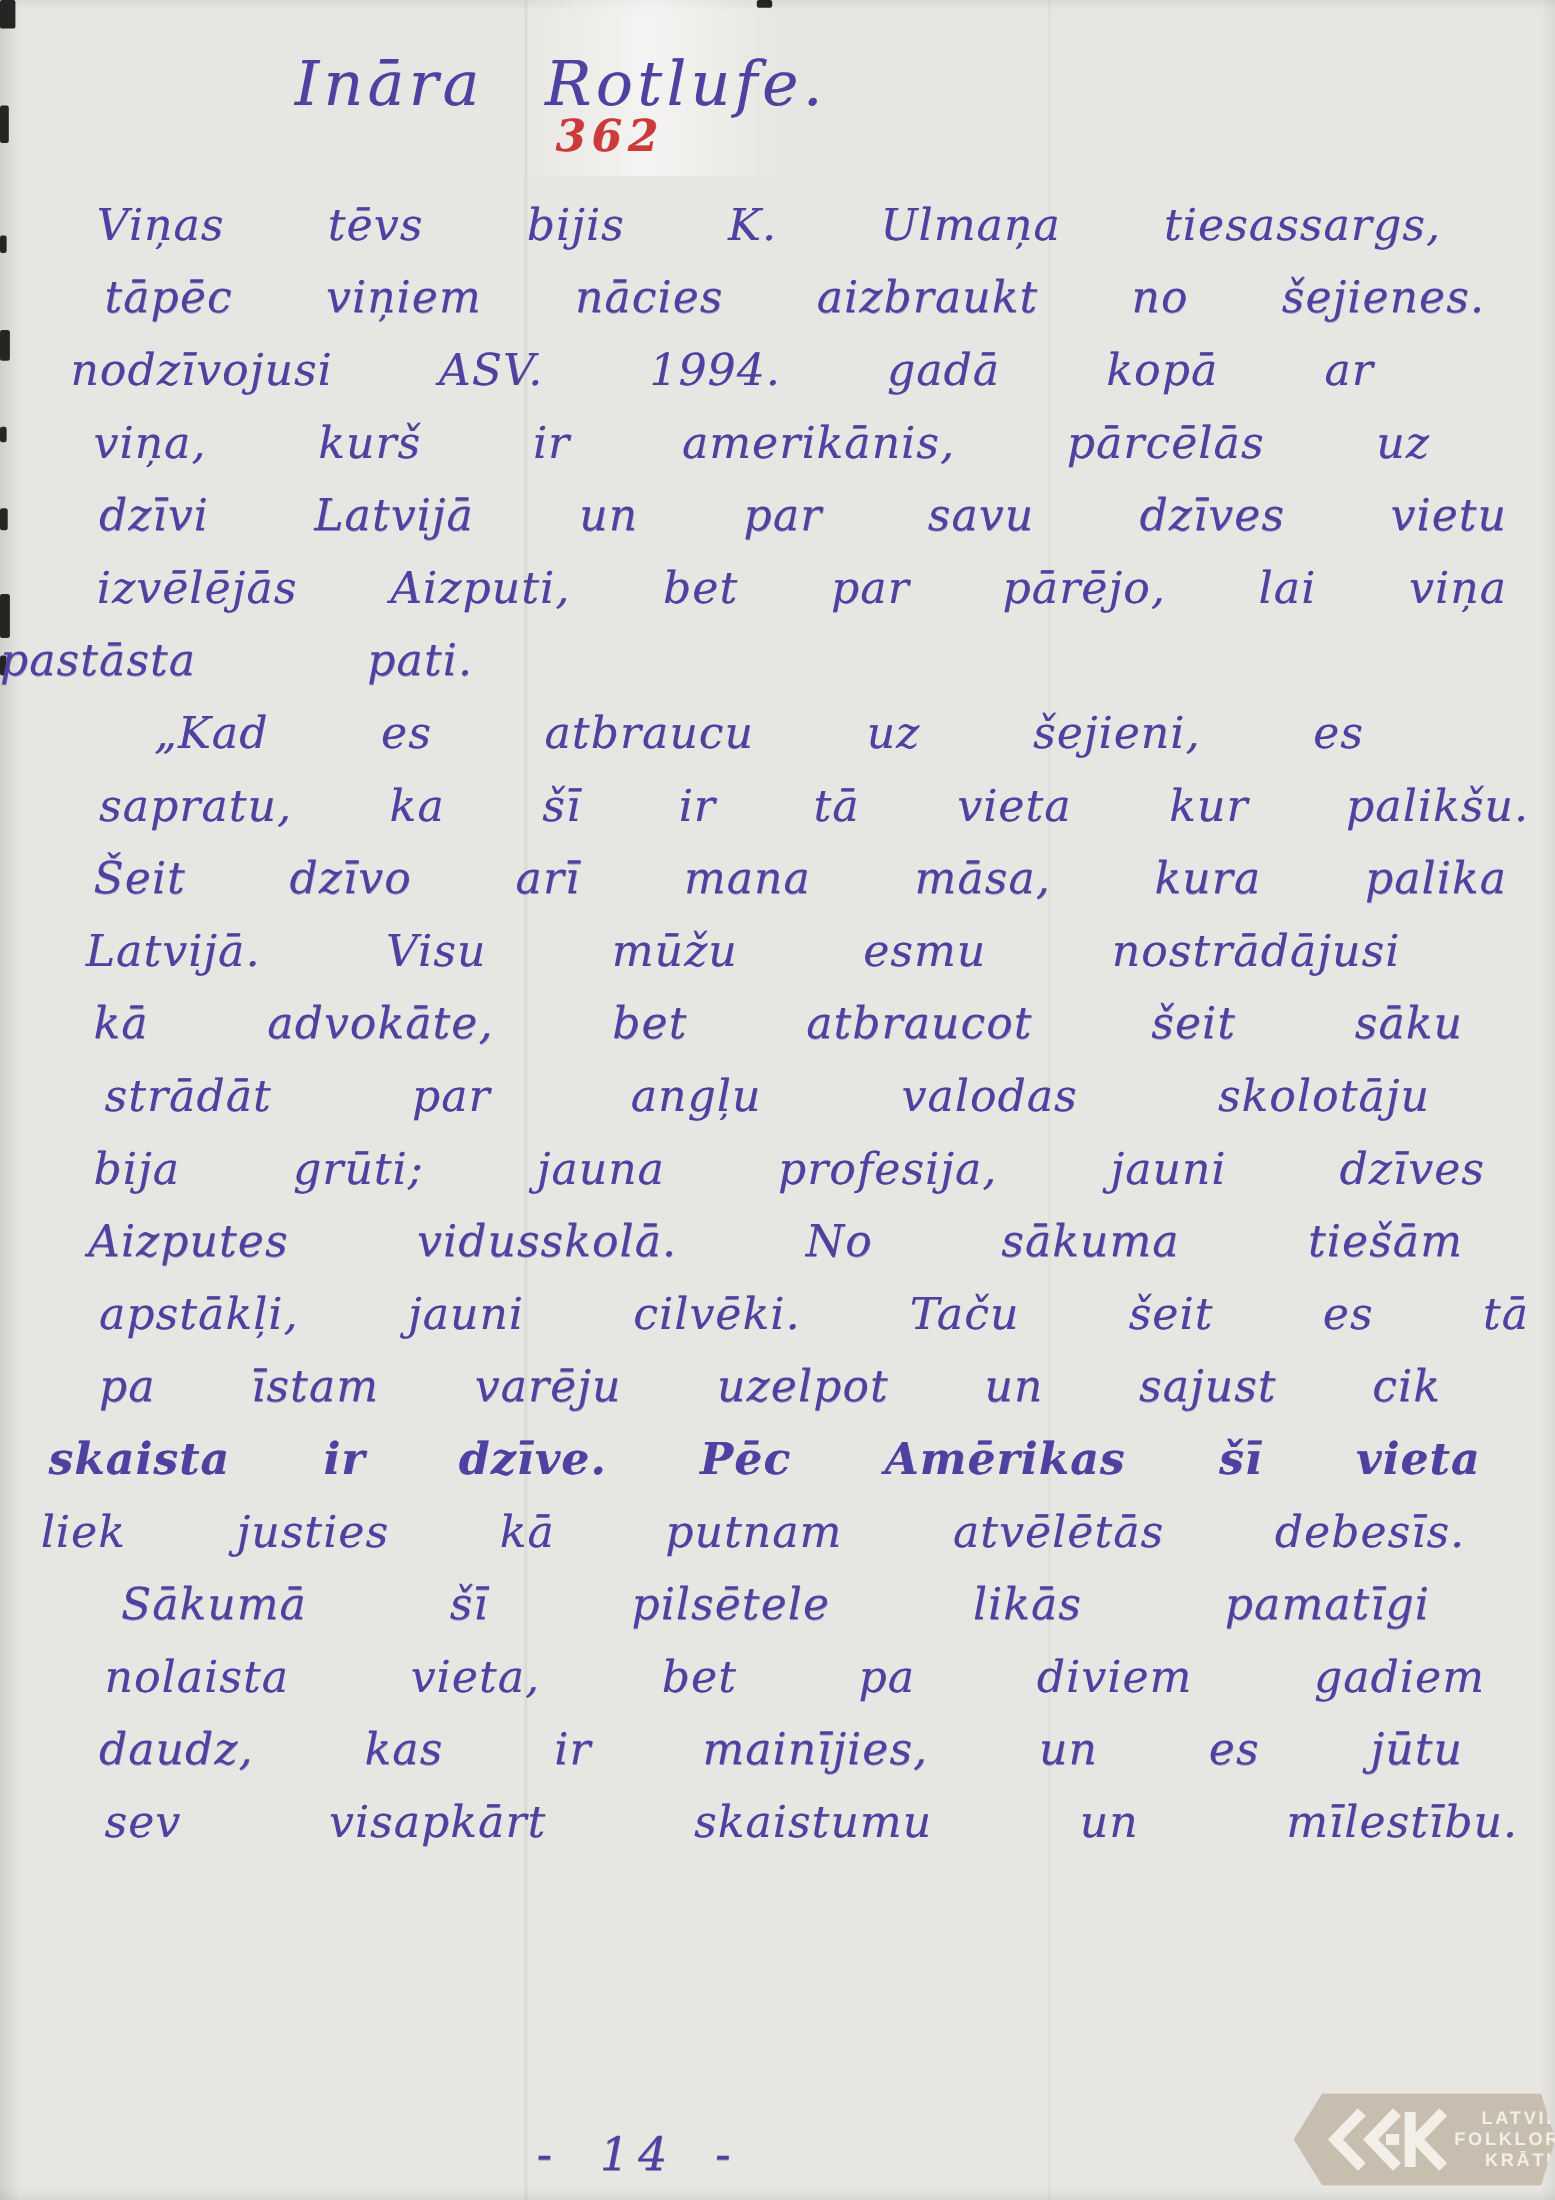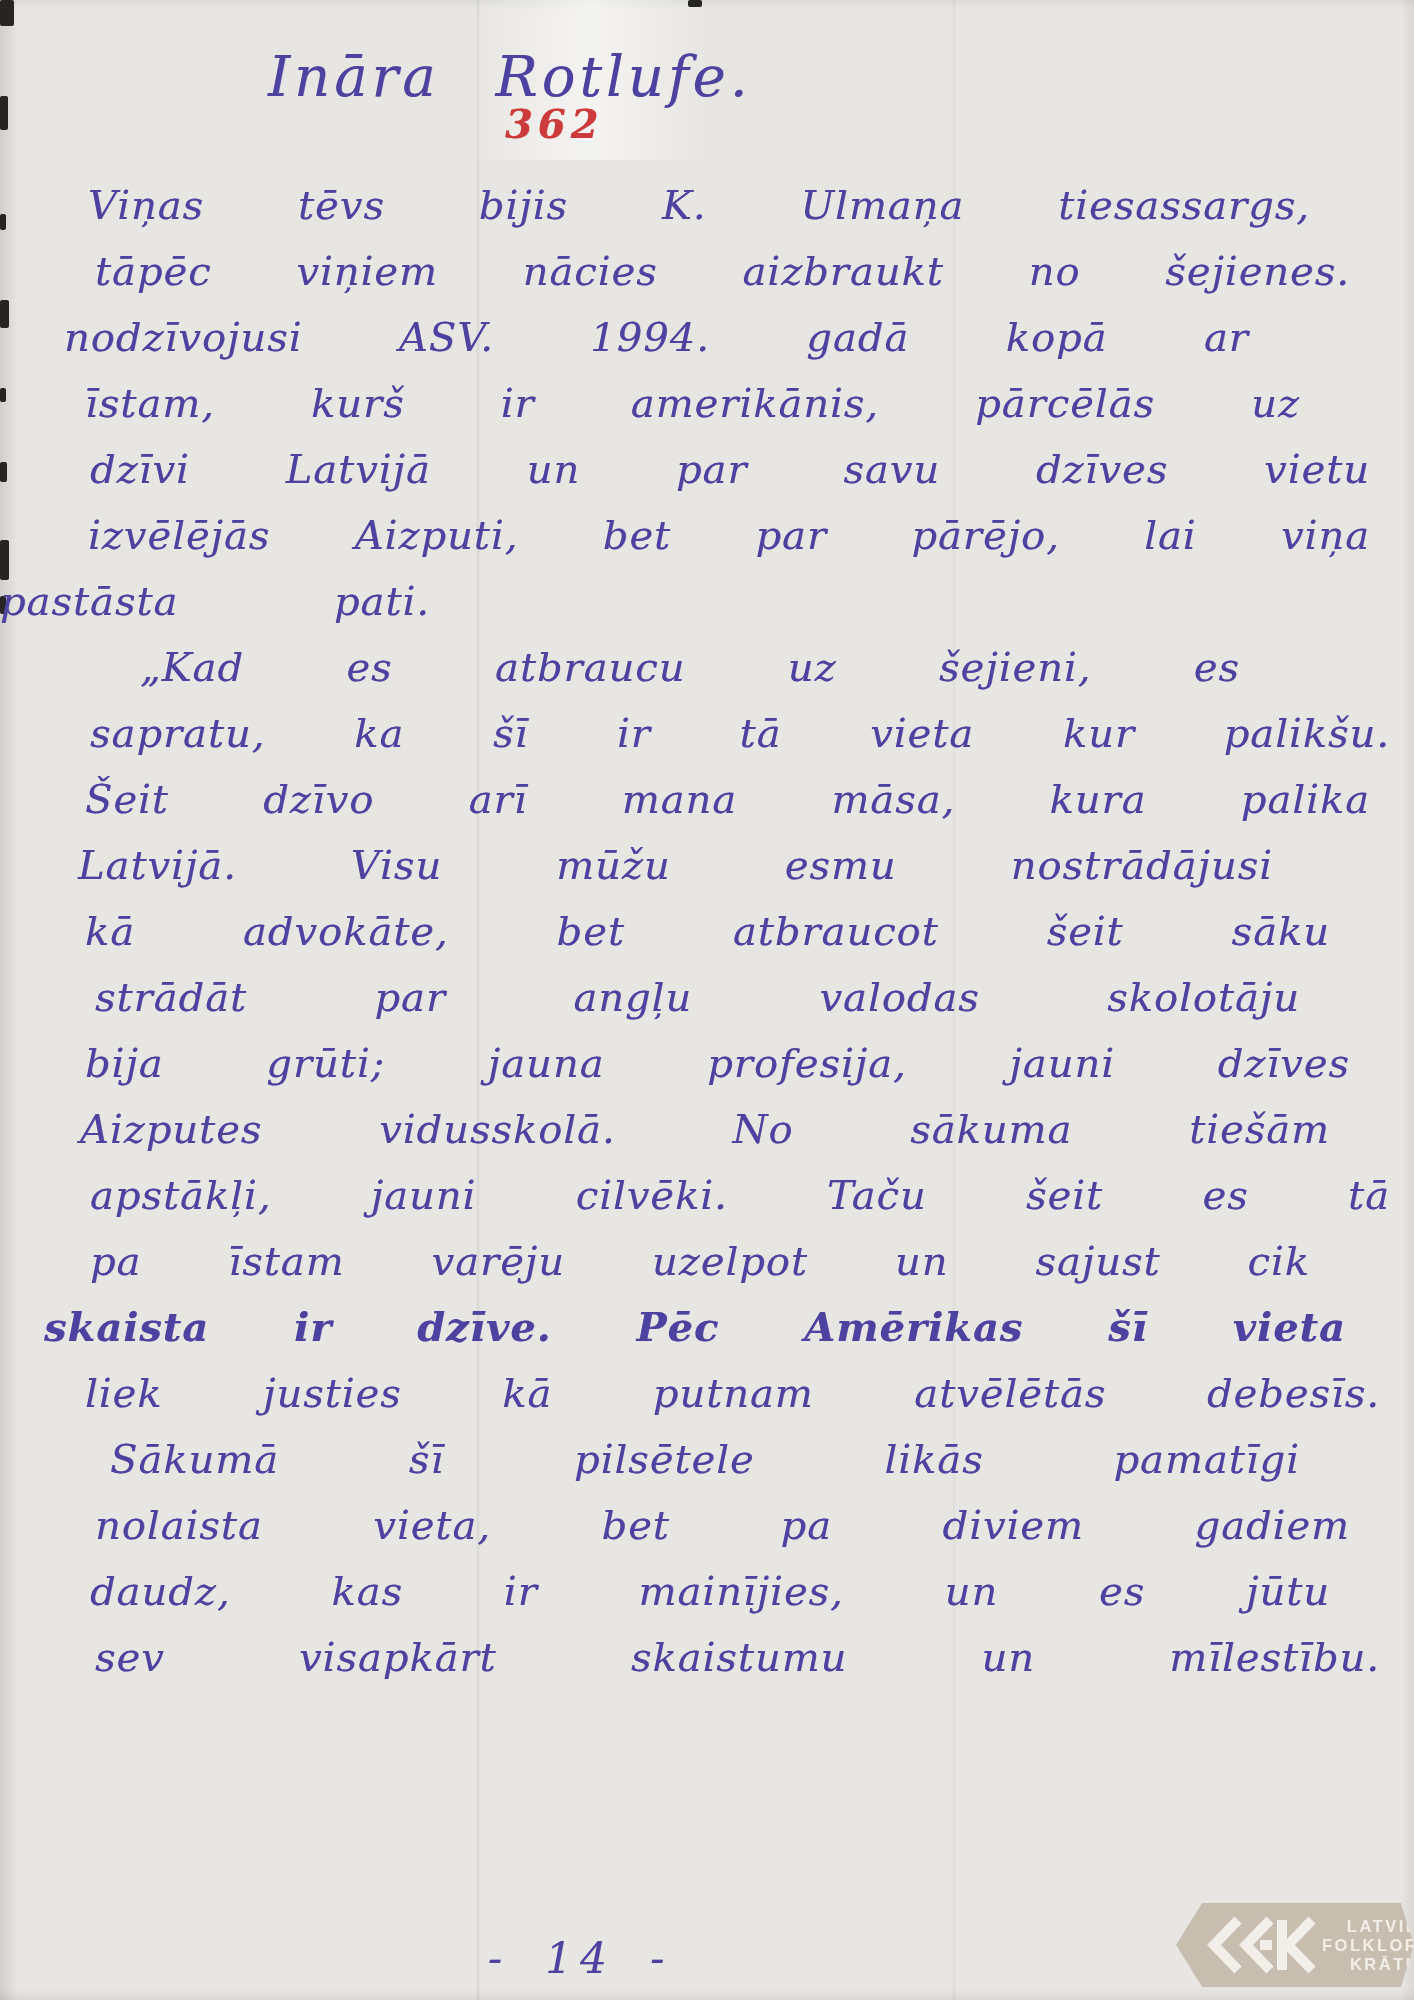--- a/index.html
+++ b/index.html
@@ -67,36 +67,36 @@
   <div class="edge-mark" style="left: 0; top: 596px; width: 6px; height: 18px;"></div>
   <div class="edge-mark" style="left: 688px; top: 0; width: 14px; height: 7px;"></div>
 
   <div id="title" class="hw">Ināra Rotlufe.</div>
   <div id="stamp-number">362</div>
 
   <div id="body-text">
     <div class="line hw" style="margin-left:88px;  width:1222px;">Viņas tēvs bijis K. Ulmaņa tiesassargs,</div>
     <div class="line hw" style="margin-left:95px;  width:1255px;">tāpēc viņiem nācies aizbraukt no šejienes.</div>
     <div class="line hw" style="margin-left:64px; width:1185px;">nodzīvojusi ASV. 1994. gadā kopā ar</div>
-    <div class="line hw" style="margin-left:85px;  width:1215px;">īstam, kurš ir amerikānis, pārcēlās uz</div>
+    <div class="line hw" style="margin-left:85px;  width:1215px;">viņa, kurš ir amerikānis, pārcēlās uz</div>
     <div class="line hw" style="margin-left:90px;  width:1280px;">dzīvi Latvijā un par savu dzīves vietu</div>
     <div class="line hw" style="margin-left:88px;  width:1282px;">izvēlējās Aizputi, bet par pārējo, lai viņa</div>
     <div class="line hw" style=" width:430px;">pastāsta pati.</div>
     <div class="line hw" style="margin-left:140px; width:1100px;">„Kad es atbraucu uz šejieni, es</div>
     <div class="line hw" style="margin-left:90px;  width:1300px;">sapratu, ka šī ir tā vieta kur palikšu.</div>
     <div class="line hw" style="margin-left:85px;  width:1285px;">Šeit dzīvo arī mana māsa, kura palika</div>
     <div class="line hw" style="margin-left:78px;  width:1195px;">Latvijā. Visu mūžu esmu nostrādājusi</div>
     <div class="line hw" style="margin-left:85px;  width:1245px;">kā advokāte, bet atbraucot šeit sāku</div>
     <div class="line hw" style="margin-left:95px;  width:1205px;">strādāt par angļu valodas skolotāju</div>
     <div class="line hw" style="margin-left:85px;  width:1265px;">bija grūti; jauna profesija, jauni dzīves</div>
     <div class="line hw" style="margin-left:80px;  width:1250px;">Aizputes vidusskolā. No sākuma tiešām</div>
     <div class="line hw" style="margin-left:90px;  width:1300px;">apstākļi, jauni cilvēki. Taču šeit es tā</div>
     <div class="line hw" style="margin-left:90px;  width:1220px;">pa īstam varēju uzelpot un sajust cik</div>
     <div class="line hw" style="margin-left:44px;  width:1302px;font-weight:bold;">skaista ir dzīve. Pēc Amērikas šī vieta</div>
-    <div class="line hw" style="margin-left:85px;  width:1295px;">liek justies kā putnam atvēlētās debesīs.</div>
+    <div class="line hw" style="margin-left:37px;  width:1295px;">liek justies kā putnam atvēlētās debesīs.</div>
     <div class="line hw" style="margin-left:110px; width:1190px;">Sākumā šī pilsētele likās pamatīgi</div>
     <div class="line hw" style="margin-left:95px;  width:1255px;">nolaista vieta, bet pa diviem gadiem</div>
     <div class="line hw" style="margin-left:90px;  width:1240px;">daudz, kas ir mainījies, un es jūtu</div>
     <div class="line hw" style="margin-left:95px;  width:1285px;">sev visapkārt skaistumu un mīlestību.</div>
   </div>
 
   <div id="page-number" class="hw">- 14 -</div>
 
   <div id="logo">
     <svg id="logo-glyphs" width="120" height="58" viewBox="0 0 120 58">

